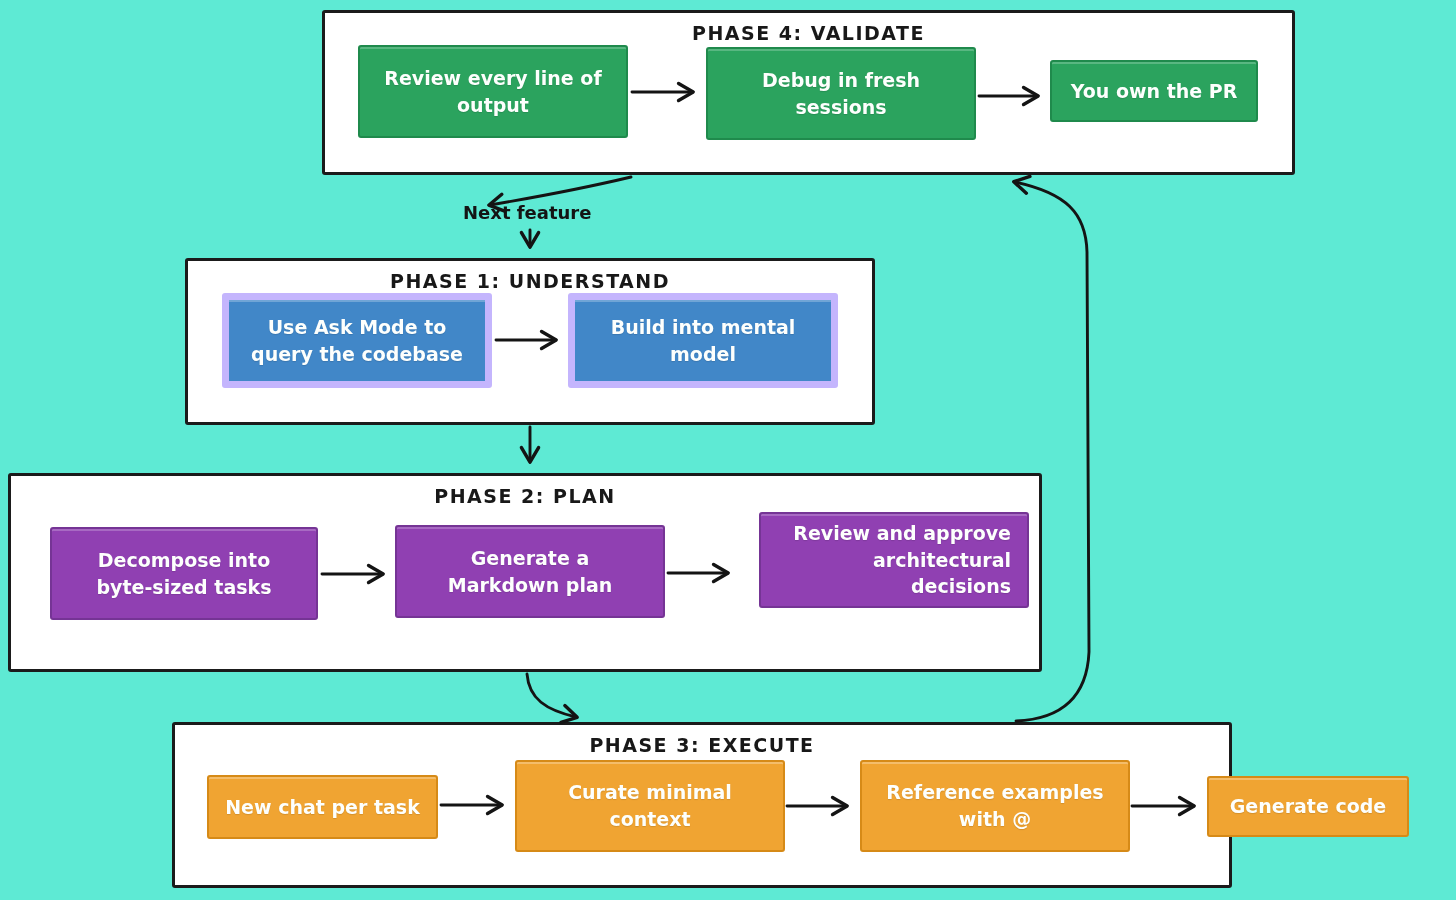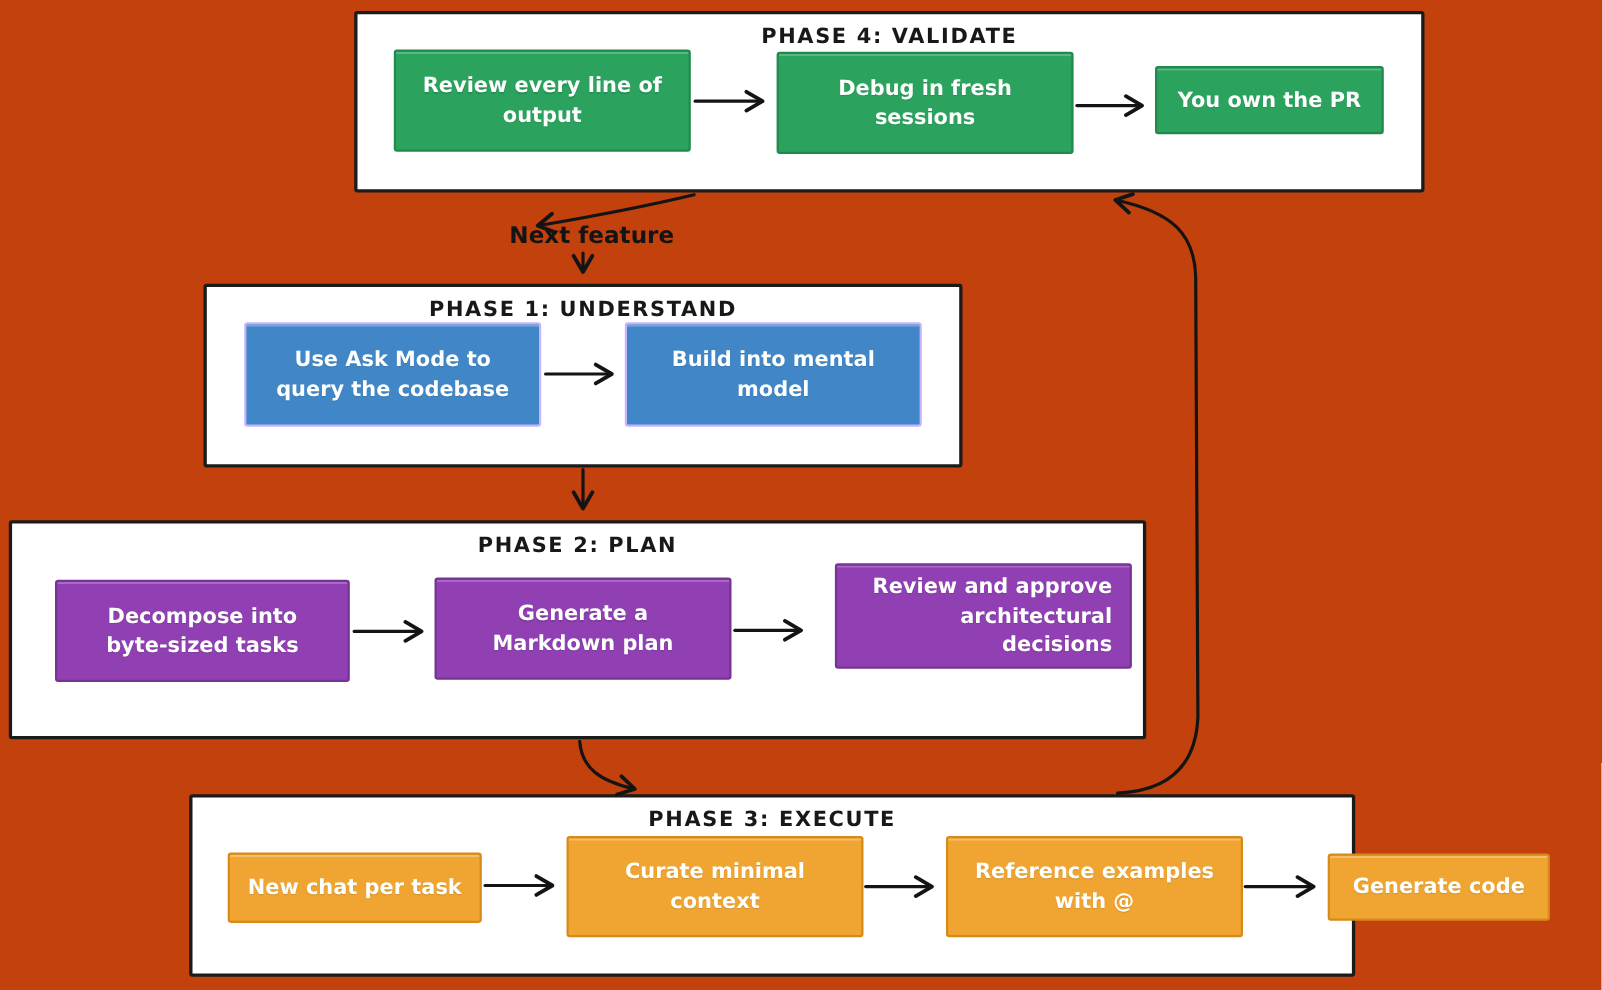--- a/index.html
+++ b/index.html
@@ -1,20 +1,20 @@
 <!DOCTYPE html>
 <html><head>
 <meta charset="utf-8">
 <style>
   html, body { margin: 0; padding: 0; background: #ffffff; }
   .canvas {
     position: relative;
     width: 1456px;
     height: 900px;
-    background: #c2410c;
+    background: #5eead4;
     font-family: "DejaVu Sans", "Liberation Sans", sans-serif;
     overflow: hidden;
   }
   .connectors {
     position: absolute;
     left: 0; top: 0;
     width: 1456px; height: 900px;
     z-index: 5;
     pointer-events: none;
   }
@@ -47,26 +47,26 @@
     font-size: 19px;
     font-weight: 600;
     line-height: 1.4;
     padding: 4px 16px;
     box-sizing: border-box;
     border-radius: 3px;
     z-index: 2;
     text-shadow: 0 1px 1px rgba(0,0,0,0.12);
   }
   .node.green  { background: #2ba35e; border: 2px solid #1f8a4c; box-shadow: inset 0 2px 0 rgba(255,255,255,0.22); }
-  .node.blue   { background: #4187c8; border: 2px solid #c4b5fd; box-shadow: inset 0 2px 0 rgba(255,255,255,0.25); }
+  .node.blue   { background: #4187c8; border: 7px solid #c4b5fd; box-shadow: inset 0 2px 0 rgba(255,255,255,0.25); }
   .node.purple { background: #9040b2; border: 2px solid #753495; box-shadow: inset 0 2px 0 rgba(255,255,255,0.22); }
   .node.orange { background: #f0a432; border: 2px solid #d68a17; box-shadow: inset 0 2px 0 rgba(255,255,255,0.28); }
   .float-label {
     position: absolute;
-    font-size: 21px;
+    font-size: 18px;
     font-weight: 600;
     color: #141414;
     z-index: 3;
     white-space: nowrap;
     text-align: center;
   }
 </style>
 </head>
 <body>
 

